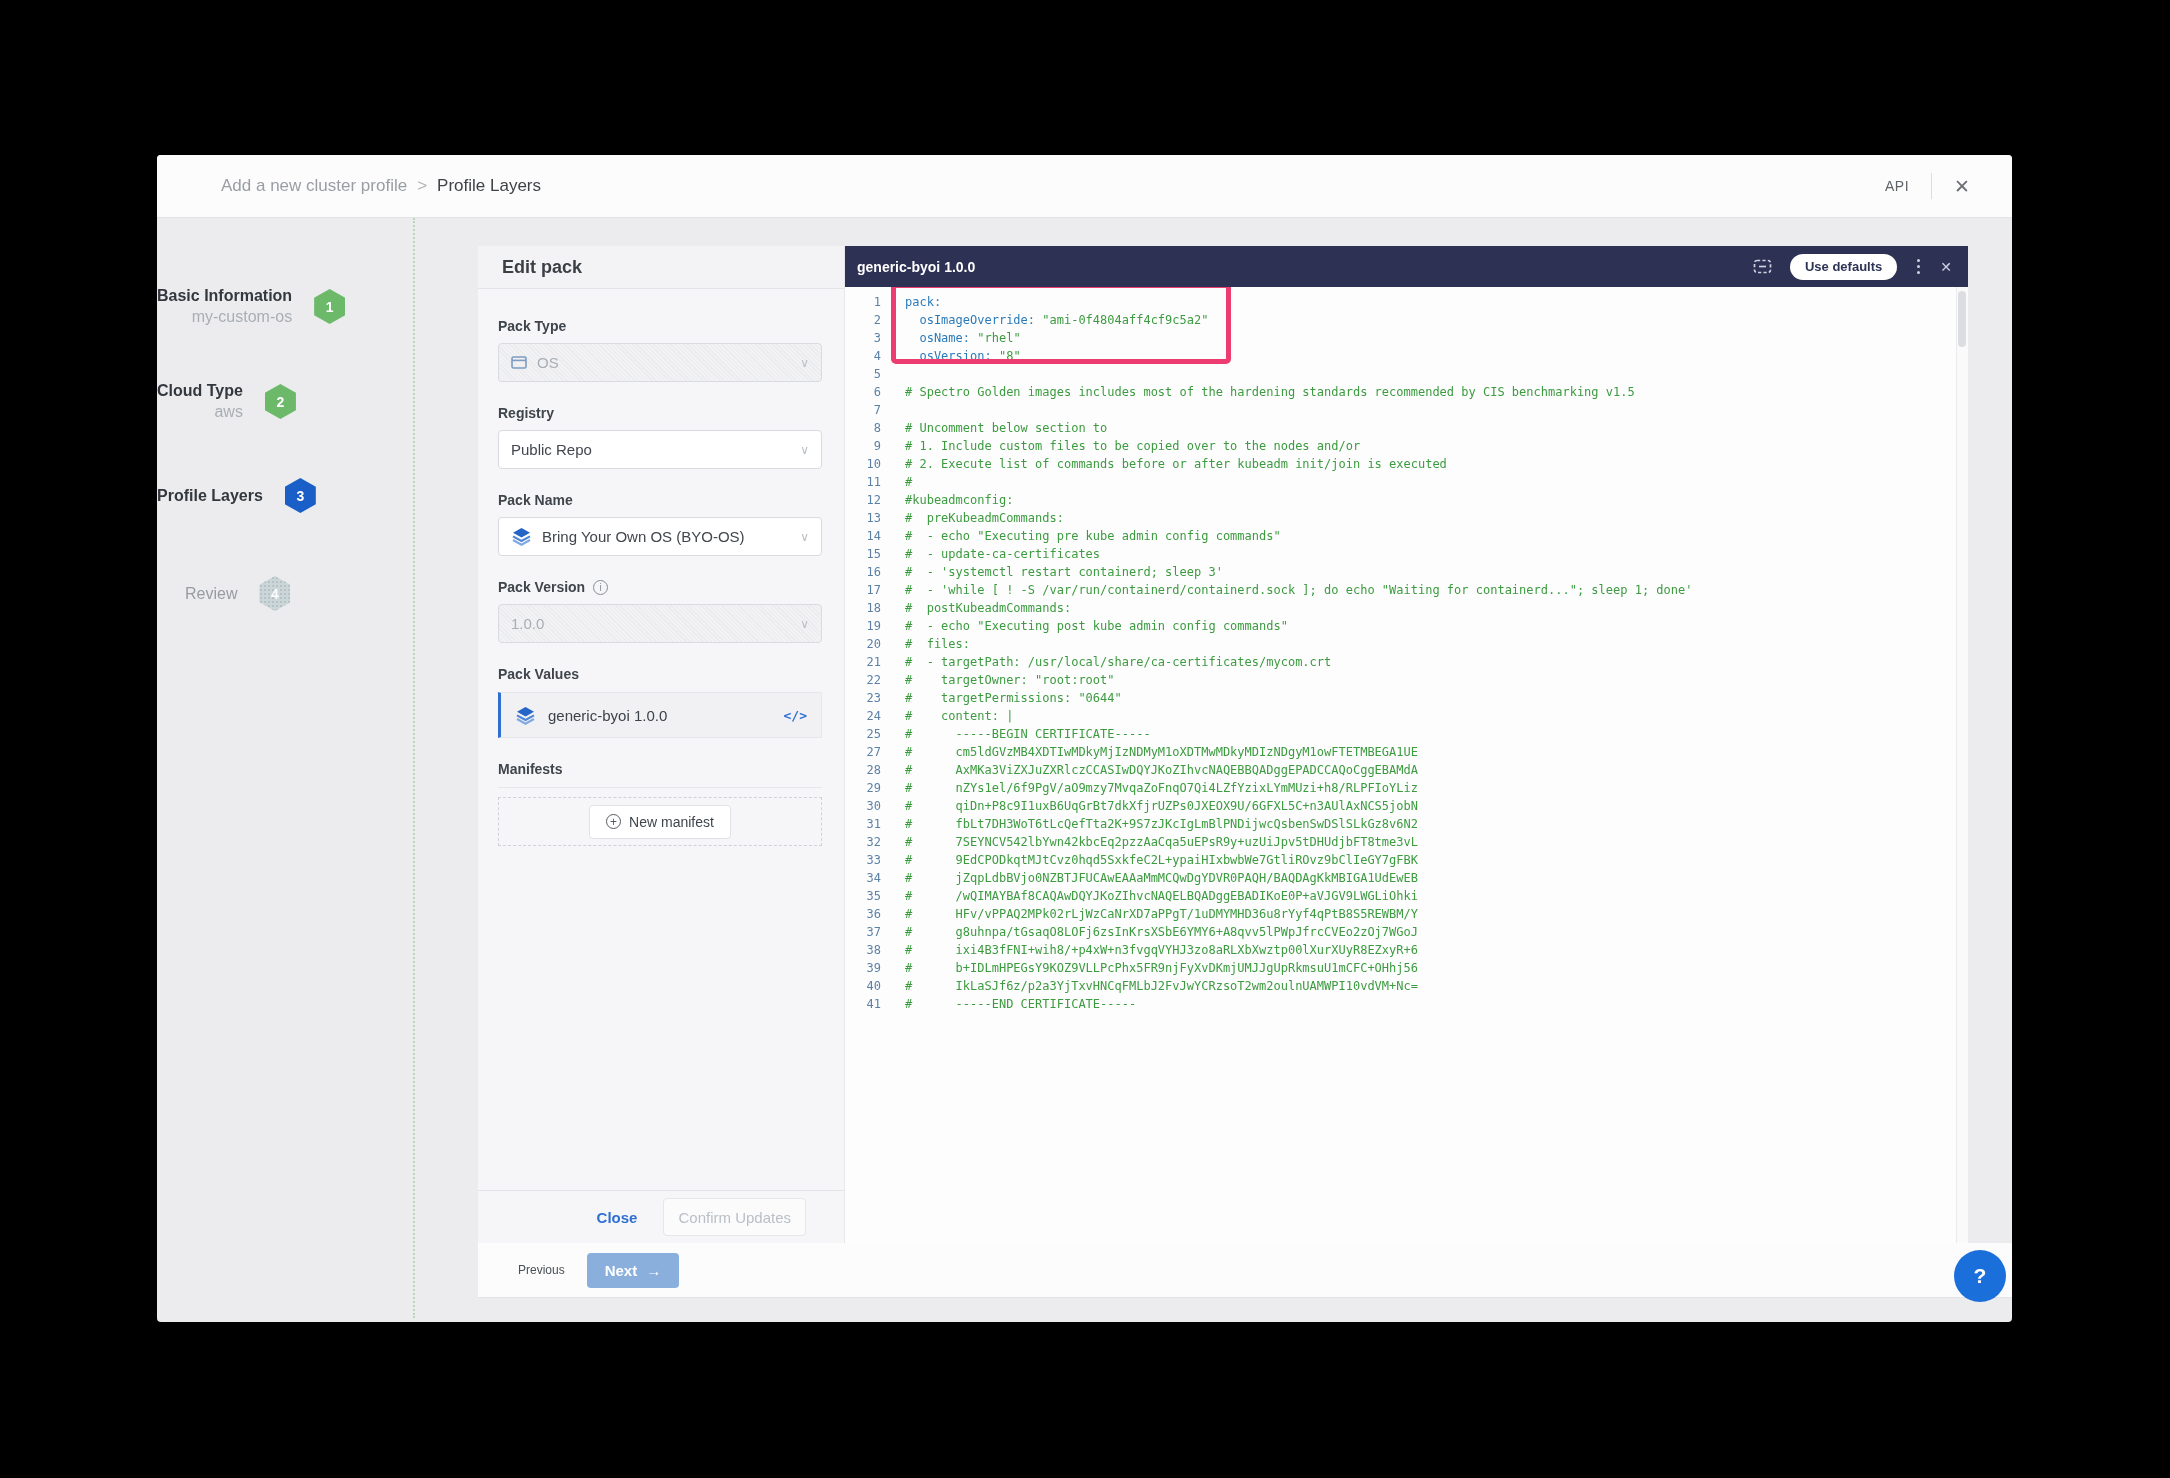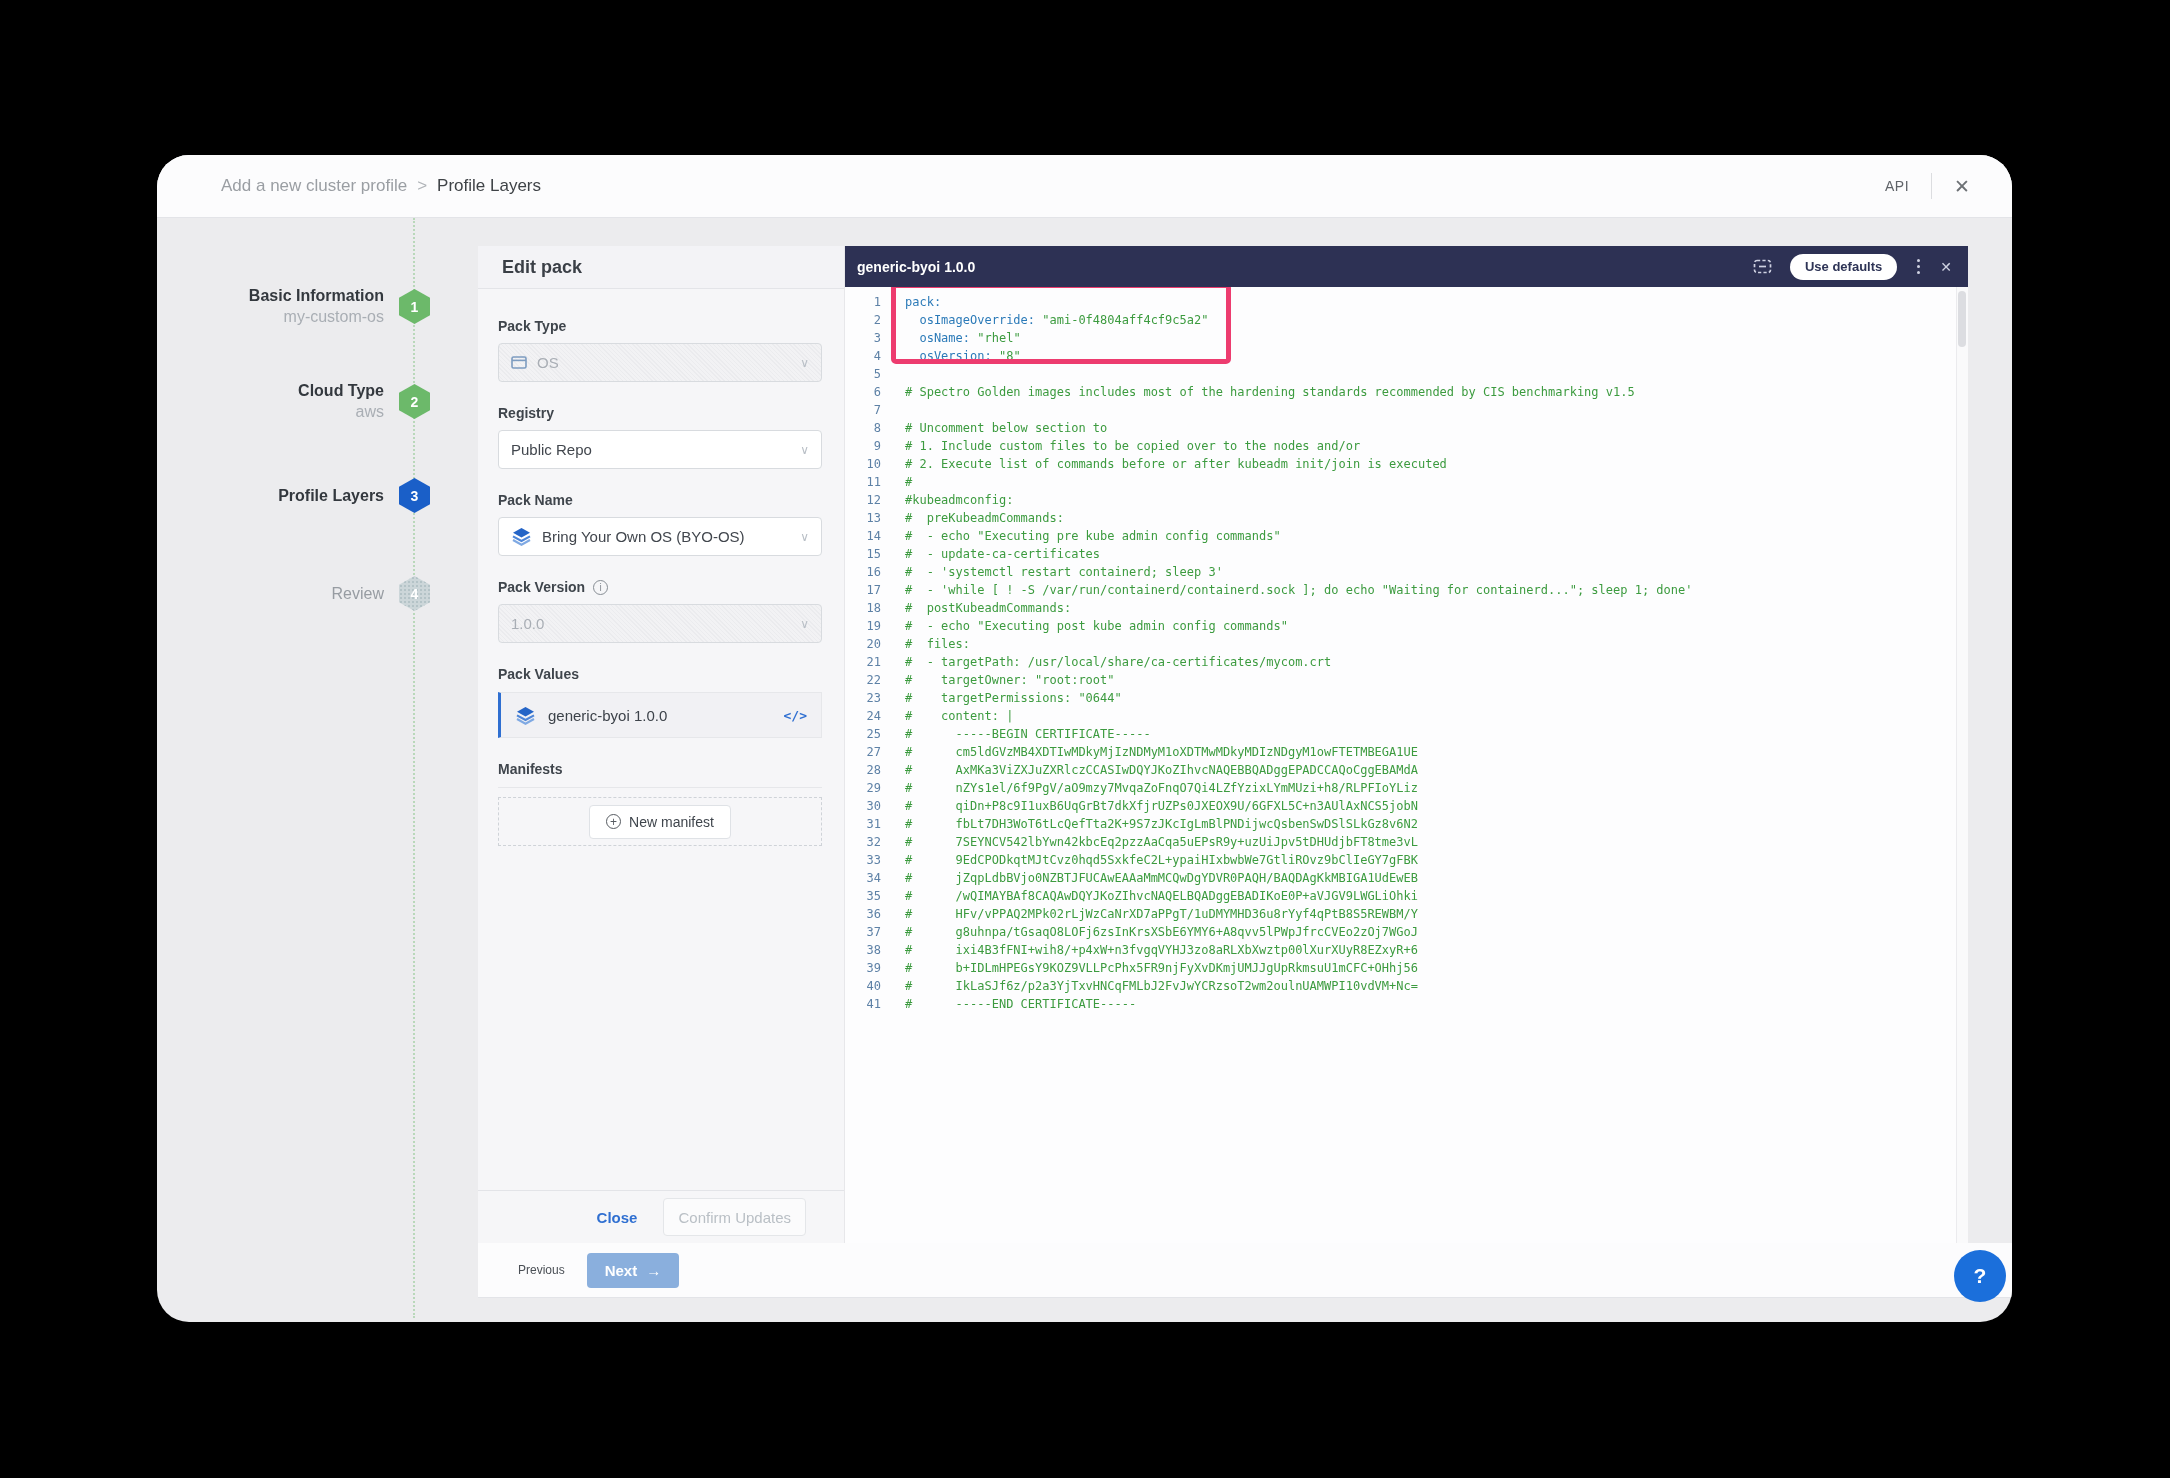--- a/index.html
+++ b/index.html
@@ -10,40 +10,40 @@
     --editor-dark:#2d3154; --key-blue:#2b7ab8; --code-green:#3c9b3f;
     --gutter-blue:#5d81a6; --highlight-pink:#ed3c6f;
     --link-blue:#2f6fd1; --next-blue:#8aafdd; --help-blue:#1b6fdb;
     --border:#e3e4e8; --select-border:#d8dbdf;
   }
   *{box-sizing:border-box; margin:0; padding:0;}
   html,body{width:2170px;height:1478px;}
   body{background:var(--bg); font-family:"Liberation Sans",sans-serif; position:relative; overflow:hidden;}
 
   .card{position:absolute; left:157px; top:155px; width:1855px; height:1167px;
-        background:var(--card-bg); border-radius:32px; overflow:hidden;}
+        background:var(--card-bg); border-radius:4px; overflow:hidden;}
 
   
   .top-header{position:absolute; left:0; top:0; width:100%; height:63px;
               background:var(--header-bg); border-bottom:1px solid var(--border);
               display:flex; align-items:center; z-index:6;}
   .breadcrumb{margin-left:64px; font-size:17px; display:flex; gap:10px; align-items:center;}
   .crumb-parent{color:#9a9ea3;}
   .crumb-sep{color:#b0b4b8;}
   .crumb-current{color:#3f4347;}
   .header-right{margin-left:auto; margin-right:42px; display:flex; align-items:center; gap:22px;}
   .api-btn{font-size:14px; color:#5f6368; letter-spacing:.5px; cursor:pointer;}
   .hdr-divider{width:1px; height:26px; background:#dcdde0;}
   .hdr-close{font-size:19px; color:#6d7175; cursor:pointer; line-height:1;}
 
   
   .step-line{position:absolute; left:256px; top:63px; height:1100px; width:0;
              border-left:2px dotted #b9d8ba; z-index:1;}
   .step{position:absolute; left:0; width:273px; display:flex; align-items:center;
-        justify-content:flex-end; gap:15px; z-index:2;}
+        justify-content:flex-start; gap:22px; z-index:2;}
   .step-text{text-align:right;}
   .step-label{font-size:16px; color:#33383e; font-weight:bold;}
   .step.pending .step-label{color:#979ca2; font-weight:normal;padding-left:28px;}
   .step-sub{font-size:16px; color:#a9aeb4; margin-top:3px;}
   .hex{width:31px; height:35px; clip-path:polygon(50% 0,100% 25%,100% 75%,50% 100%,0 75%,0 25%);
        display:flex; align-items:center; justify-content:center; flex:0 0 31px;
        color:#fff; font-size:14px; font-weight:bold;}
   .hex.done{background:var(--done-green);}
   .hex.active{background:var(--accent-blue);}
   .hex.pending{background:var(--pending-grey);

